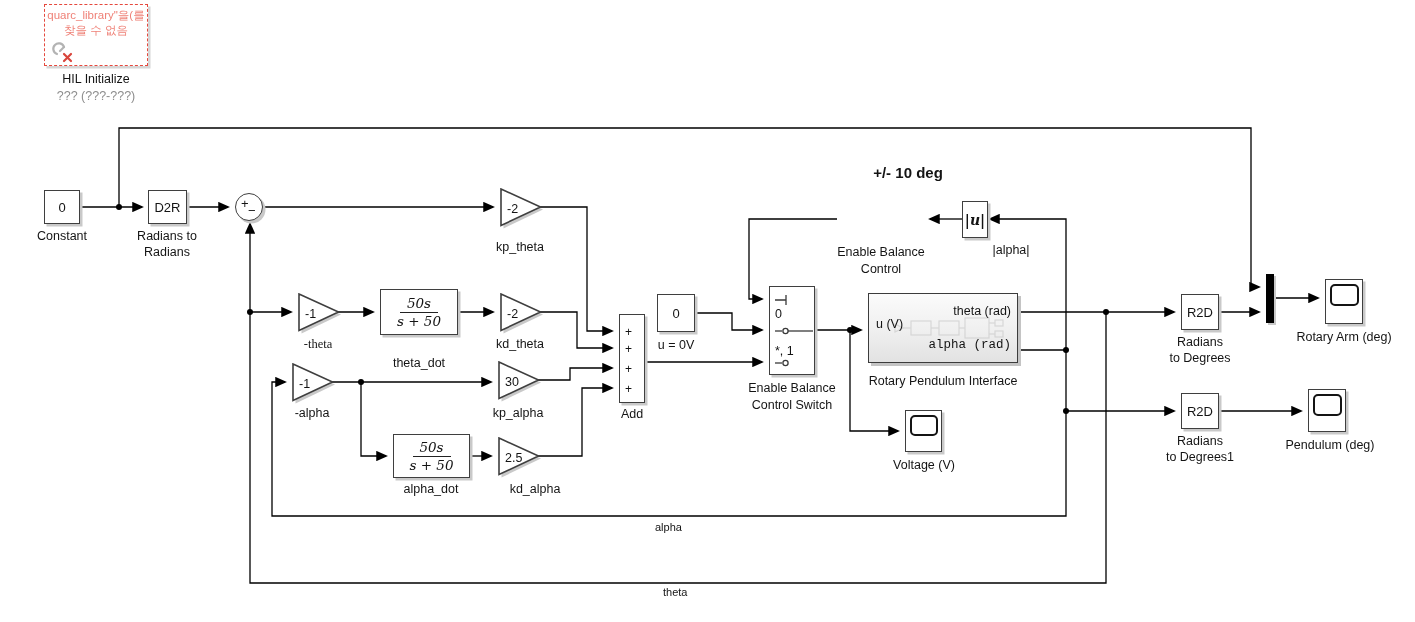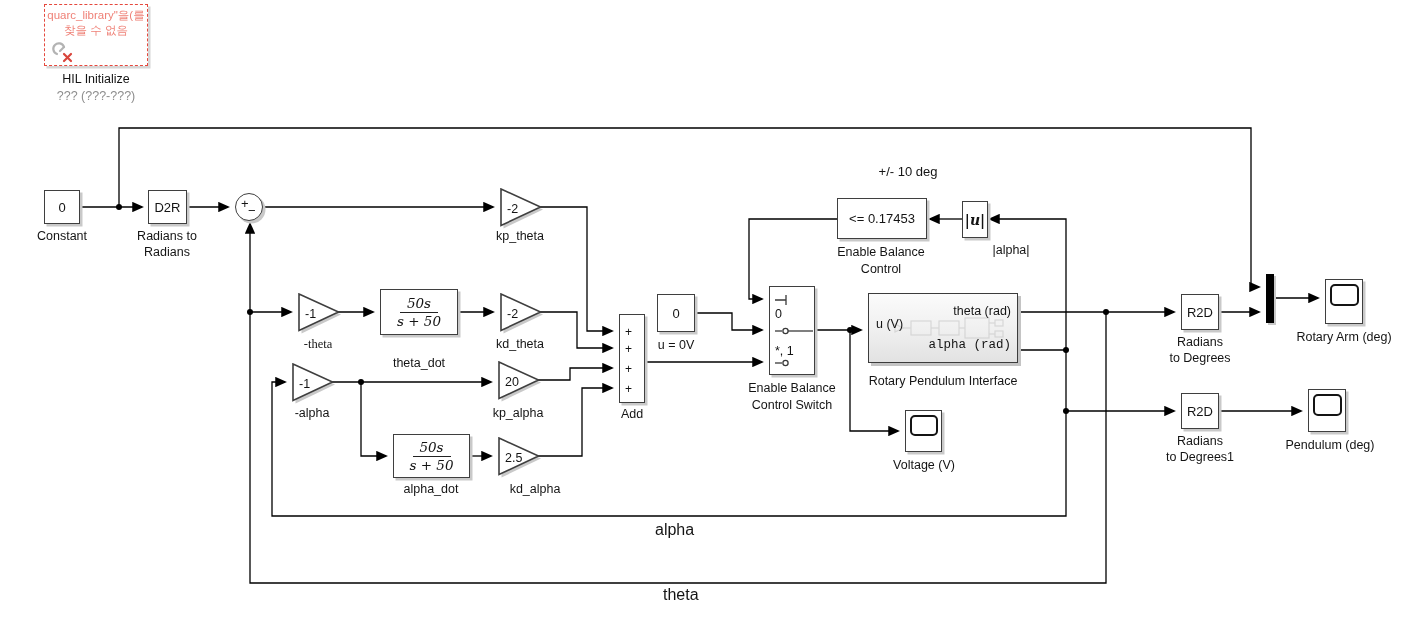--- a/index.html
+++ b/index.html
@@ -22,22 +22,22 @@
   .mux{position:absolute;background:#000;box-shadow:2px 2px 0 #c9c9c9;}
   .iface{background:linear-gradient(180deg,#fbfbfb 0%,#efefef 55%,#e2e2e2 100%);
          border:1.9px solid #3c3c3c;box-shadow:3px 3px 0 #c4c4c4;}
   .iface span{position:absolute;font-size:12.5px;}
   .errblk{position:absolute;box-sizing:border-box;background:#fff;border:1.6px dashed #e5483d;
           box-shadow:2.5px 2.5px 0 #d6d6d6;text-align:center;font-size:11.5px;line-height:15px;
           color:#ef8177;padding-top:3px;overflow:hidden;}
   .swtext{position:absolute;font-size:12.5px;}
   .sumsign{position:absolute;font-size:13px;line-height:10px;}
   .addplus{position:absolute;left:5px;font-size:12px;line-height:10px;}
-  .sig{position:absolute;font-size:16px;white-space:nowrap;}
-  .annot{position:absolute;font-size:13px;white-space:nowrap;transform:translateX(-50%);}
+  .sig{position:absolute;font-size:11px;white-space:nowrap;}
+  .annot{position:absolute;font-size:15px;white-space:nowrap;transform:translateX(-50%);font-weight:bold;}
 </style>
 </head>
 <body>
 
 <div class="canvas">
 
   <svg class="wires" width="1415" height="622">
     <defs>
       <marker id="ar" markerWidth="9" markerHeight="8" refX="7.5" refY="4" orient="auto">
         <path d="M0,0 L9,4 L0,8 Z" fill="#000"></path>
@@ -113,21 +113,21 @@
     <span class="sumsign" style="left:12px;top:12px;">−</span>
   </div>
 
   <div class="gain" style="left:500px;top:188px;width:44px;height:42px;">
     <svg width="44" height="42">
         <polygon points="3.5,3.5 43,21.5 3.5,40.5" fill="#c9c9c9"></polygon>
         <polygon points="1,1 40.5,19 1,37.5" fill="#fff" stroke="#3f3f3f" stroke-width="1.6"></polygon>
       </svg>
     <span class="gv">-2</span>
   </div>
-  <div class="lbl" style="left:520px;top:229px;">kp_theta</div>
+  <div class="lbl" style="left:520px;top:240px;">kp_theta</div>
 
   <div class="gain" style="left:298px;top:293px;width:44px;height:42px;">
     <svg width="44" height="42">
         <polygon points="3.5,3.5 43,21.5 3.5,40.5" fill="#c9c9c9"></polygon>
         <polygon points="1,1 40.5,19 1,37.5" fill="#fff" stroke="#3f3f3f" stroke-width="1.6"></polygon>
       </svg>
     <span class="gv">-1</span>
   </div>
   <div class="lbl" style="left:318px;top:337px;font-family:Liberation Serif, serif;">-theta</div>
 
@@ -154,21 +154,21 @@
       </svg>
     <span class="gv">-1</span>
   </div>
   <div class="lbl" style="left:312px;top:406px;">-alpha</div>
 
   <div class="gain" style="left:498px;top:361px;width:44px;height:42px;">
     <svg width="44" height="42">
         <polygon points="3.5,3.5 43,21.5 3.5,40.5" fill="#c9c9c9"></polygon>
         <polygon points="1,1 40.5,19 1,37.5" fill="#fff" stroke="#3f3f3f" stroke-width="1.6"></polygon>
       </svg>
-    <span class="gv">20</span>
+    <span class="gv">30</span>
   </div>
   <div class="lbl" style="left:518px;top:406px;">kp_alpha</div>
 
   <div class="blk tf" style="left:393px;top:434px;width:77px;height:44px;">
     <span>50s</span>
     <span class="bar"></span>
     <span>s + 50</span>
   </div>
   <div class="lbl" style="left:431px;top:482px;">alpha_dot</div>
 
@@ -206,23 +206,20 @@
       </g>
     </svg>
     <span class="swtext" style="left:5px;top:20px;">0</span>
     <span class="swtext" style="left:5px;top:57px;">*, 1</span>
   </div>
   <div class="lbl" style="left:792px;top:381px;">Enable Balance</div>
   <div class="lbl" style="left:792px;top:398px;">Control Switch</div>
 
   <div class="annot" style="left:908px;top:164px;">+/- 10 deg</div>
 
-  <div class="blk" style="left:837px;top:198px;width:90px;height:41px;">
-    <span>&lt;= 0.17453</span>
-  </div>
   <div class="lbl" style="left:881px;top:245px;">Enable Balance</div>
   <div class="lbl" style="left:881px;top:262px;">Control</div>
 
   <div class="blk" style="left:962px;top:201px;width:26px;height:37px;font-family:'DejaVu Serif',serif;font-style:italic;font-weight:bold;font-size:14px;">
     <span>|u|</span>
   </div>
   <div class="lbl" style="left:975px;top:243px;margin-left:36px;">|alpha|</div>
 
   <div class="blk iface" style="left:868px;top:293px;width:150px;height:70px;">
     <svg width="120" height="40" style="position:absolute;left:24px;top:16px;opacity:.55;">

